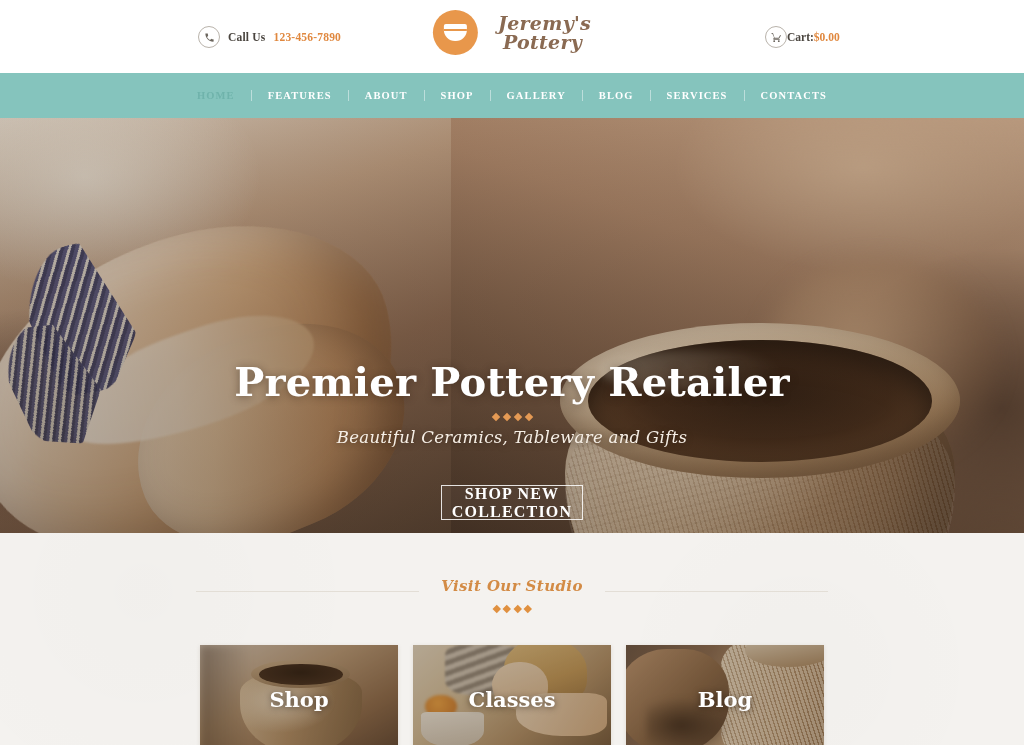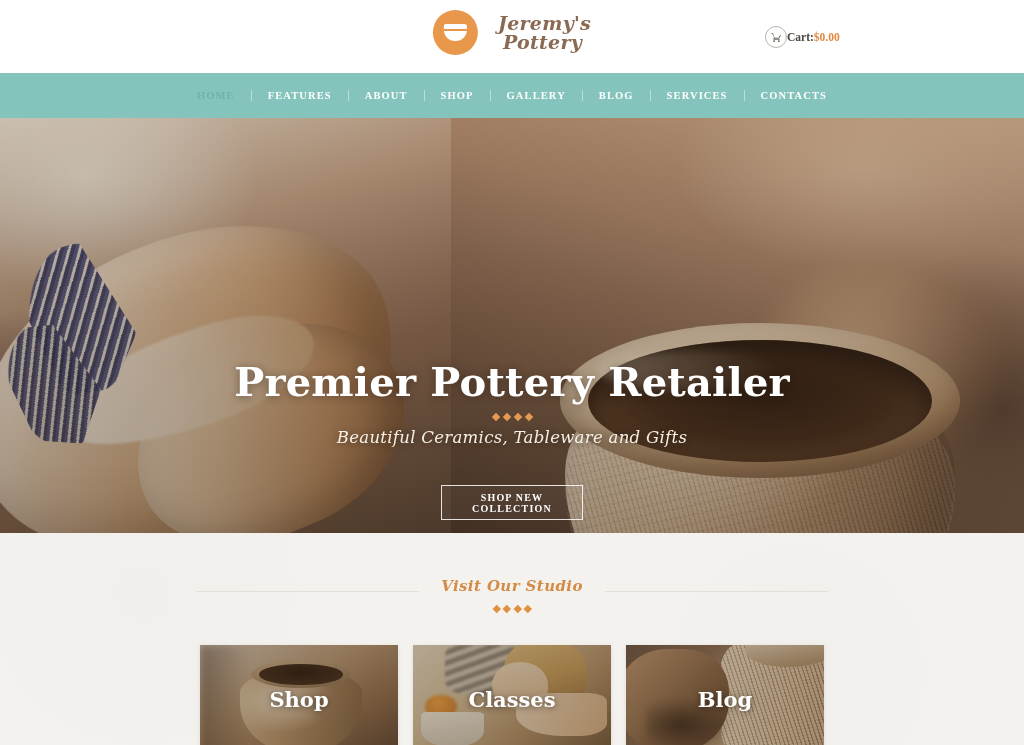--- a/index.html
+++ b/index.html
@@ -210,21 +210,21 @@
     font-family:"DejaVu Serif", serif;
     font-style:italic; font-size:16.5px; color:#f6efe6;
     letter-spacing:.3px;
     text-shadow:0 1px 6px rgba(40,25,15,.5);
   }
   .hero-btn{
     margin:38px auto 0; width:142px;height:35px;
     border:1px solid rgba(255,255,255,.85);
     display:flex;align-items:center;justify-content:center;
     font-family:"Liberation Serif",serif;
-    font-size:10px;font-weight:bold;letter-spacing:1.2px;color:#fff;
+    font-size:16px;font-weight:bold;letter-spacing:1.2px;color:#fff;
     cursor:pointer; background:rgba(255,255,255,.04);
   }
 
   
   .studio{
     position:relative; height:212px;
     background:
       radial-gradient(circle at 14% 28%, rgba(0,0,0,.012), rgba(0,0,0,0) 26%),
       radial-gradient(circle at 78% 64%, rgba(0,0,0,.012), rgba(0,0,0,0) 24%),
       #f4f2ef;
@@ -298,20 +298,29 @@
   .c3 .rimtop{position:absolute;left:60%;top:-10%;width:44%;height:30%;border-radius:50%;
     background:linear-gradient(170deg,#efe2cb,#a9875f);}
   .c3 .dark{position:absolute;left:10%;top:48%;width:44%;height:52%;
     background:radial-gradient(ellipse at 40% 50%,rgba(40,26,16,.72),rgba(40,26,16,0) 70%);filter:blur(3px);}
 </style>
 </head>
 <body>
 
 <div class="topbar">
 
+  <div class="call-block">
+    <span class="circ-icon">
+      <svg width="11" height="11" viewBox="0 0 24 24" fill="#6b655d">
+        <path d="M6.6 10.8c1.4 2.8 3.8 5.2 6.6 6.6l2.2-2.2c.3-.3.7-.4 1-.2 1.1.4 2.4.6 3.6.6.6 0 1 .4 1 1V20c0 .6-.4 1-1 1C10.6 21 3 13.4 3 4c0-.6.4-1 1-1h3.4c.6 0 1 .4 1 1 0 1.3.2 2.5.6 3.6.1.3 0 .7-.2 1l-2.2 2.2z"></path>
+      </svg>
+    </span>
+    <span class="call-label">Call Us</span>
+    <span class="call-number">123-456-7890</span>
+  </div>
 
   <div class="logo-block">
     <span class="logo-mark">
       <span class="logo-bowl"></span>
     </span>
     <span class="logo-text">
       <span class="l1">Jeremy's</span>
       <span class="l2">Pottery</span>
     </span>
   </div>

